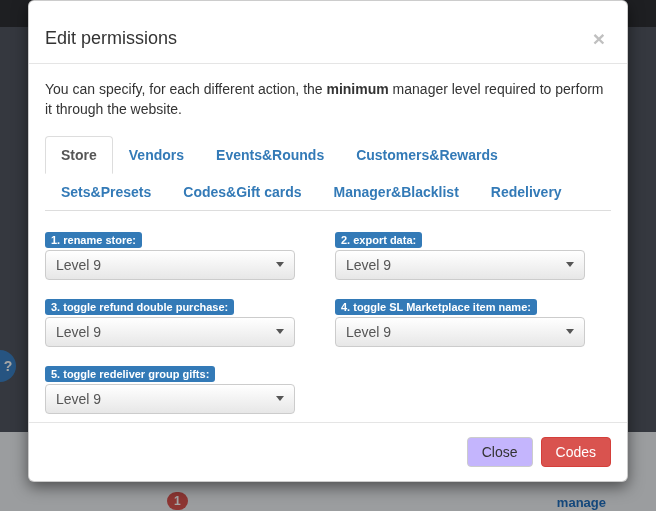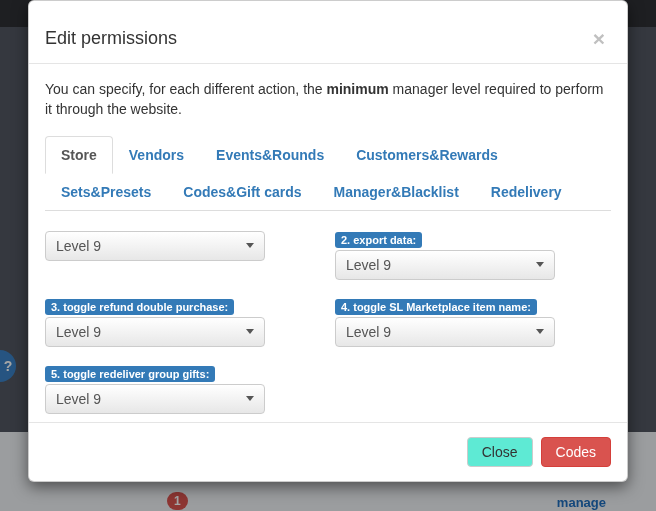--- a/index.html
+++ b/index.html
@@ -144,21 +144,21 @@
     display: inline-block;
     background: #337ab7;
     color: #fff;
     font-weight: bold;
     font-size: 11px;
     padding: 2px 6px;
     border-radius: 3px;
     margin-bottom: 2px;
   }
   .perm-select {
-    width: 220px;
+    width: 250px;
     height: 30px;
     border: 1px solid #ccc;
     border-radius: 4px;
     background: linear-gradient(#ffffff, #e7e7e7);
     display: flex;
     align-items: center;
     justify-content: space-between;
     padding: 0 10px;
     font-size: 14px;
     color: #555;
@@ -178,21 +178,21 @@
     gap: 8px;
   }
   .btn {
     display: inline-block;
     padding: 6px 14px;
     font-size: 14px;
     border-radius: 4px;
     cursor: pointer;
   }
   .btn-default {
-    background: #5eead4;
+    background: #c4b5fd;
     border: 1px solid #ccc;
     color: #333;
   }
   .btn-danger {
     background: #d9534f;
     border: 1px solid #d43f3a;
     color: #fff;
     font-weight: 500;
   }
 </style>
@@ -240,21 +240,21 @@
           <li>Events&amp;Rounds</li>
           <li>Customers&amp;Rewards</li>
           <li>Sets&amp;Presets</li>
           <li>Codes&amp;Gift cards</li>
           <li>Manager&amp;Blacklist</li>
           <li>Redelivery</li>
         </ul>
     </div>
 
     <div class="perm-grid" id="perm-grid">
-        <div class="perm"><div class="perm-select">
+        <div class="perm"><span class="perm-label">1. rename store:</span><div class="perm-select">
             <span>Level 9</span>
             <span class="caret"></span>
           </div></div>
         <div class="perm"><span class="perm-label">2. export data:</span><div class="perm-select">
             <span>Level 9</span>
             <span class="caret"></span>
           </div></div>
         <div class="perm"><span class="perm-label">3. toggle refund double purchase:</span><div class="perm-select">
             <span>Level 9</span>
             <span class="caret"></span>

